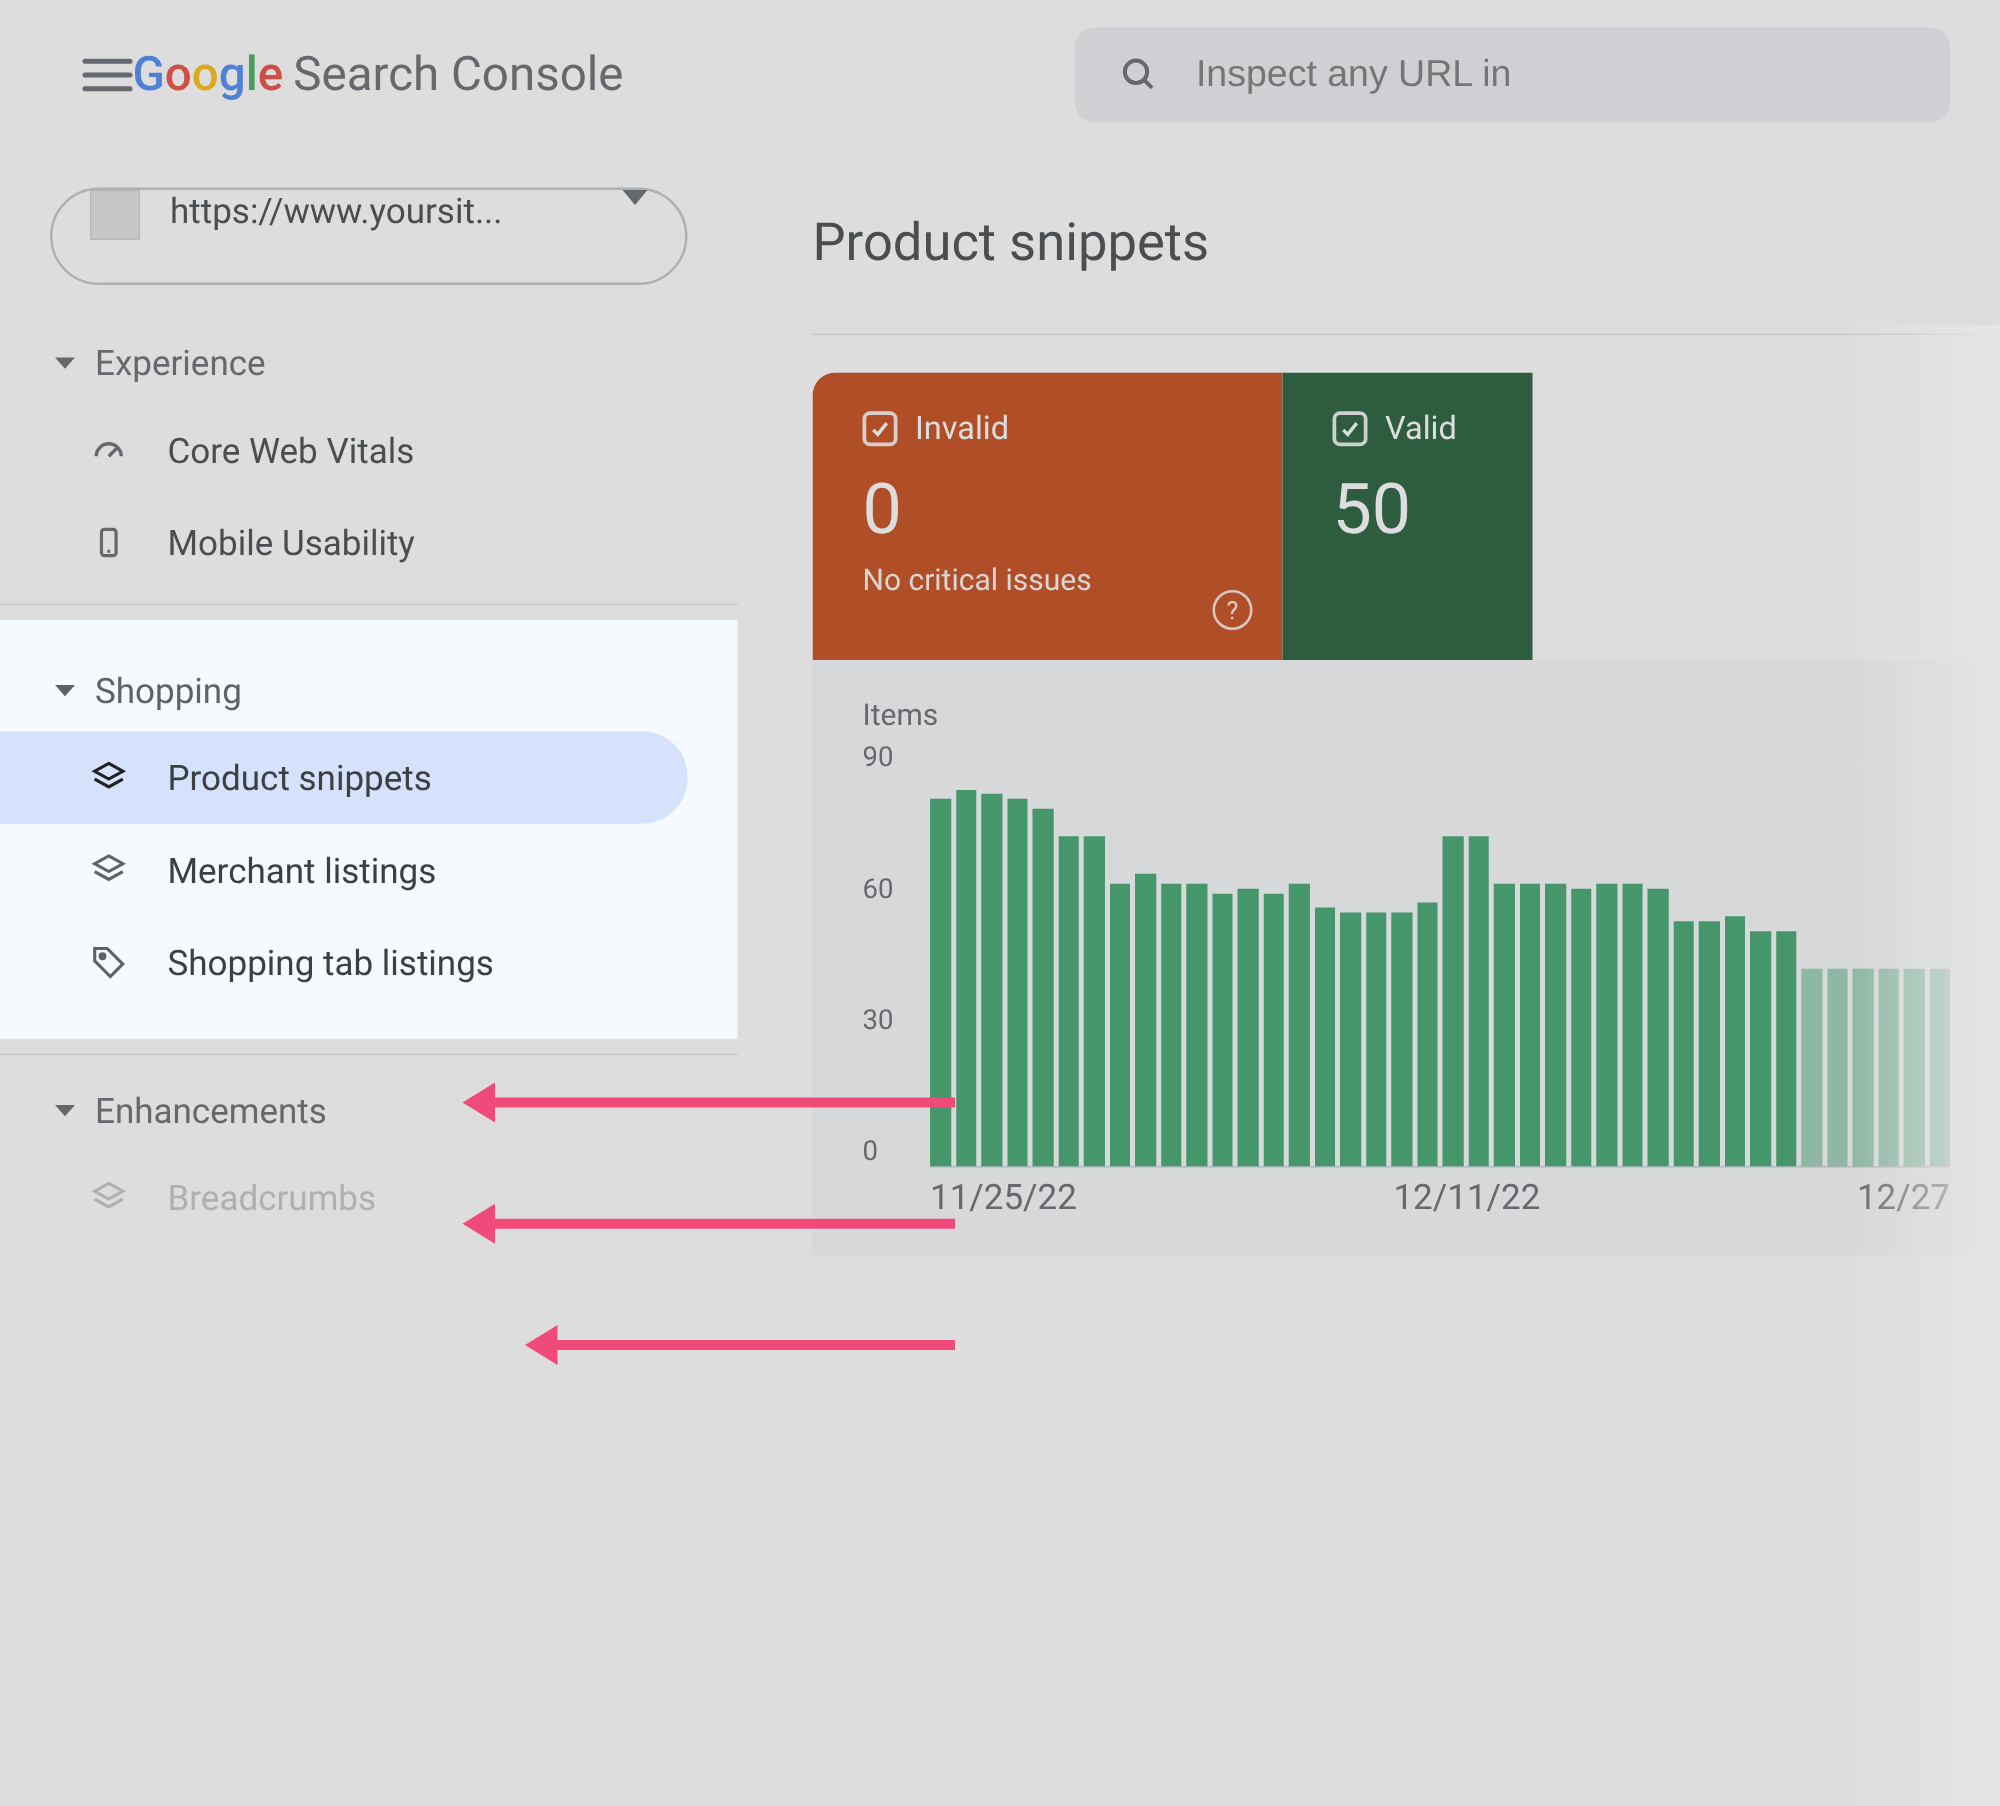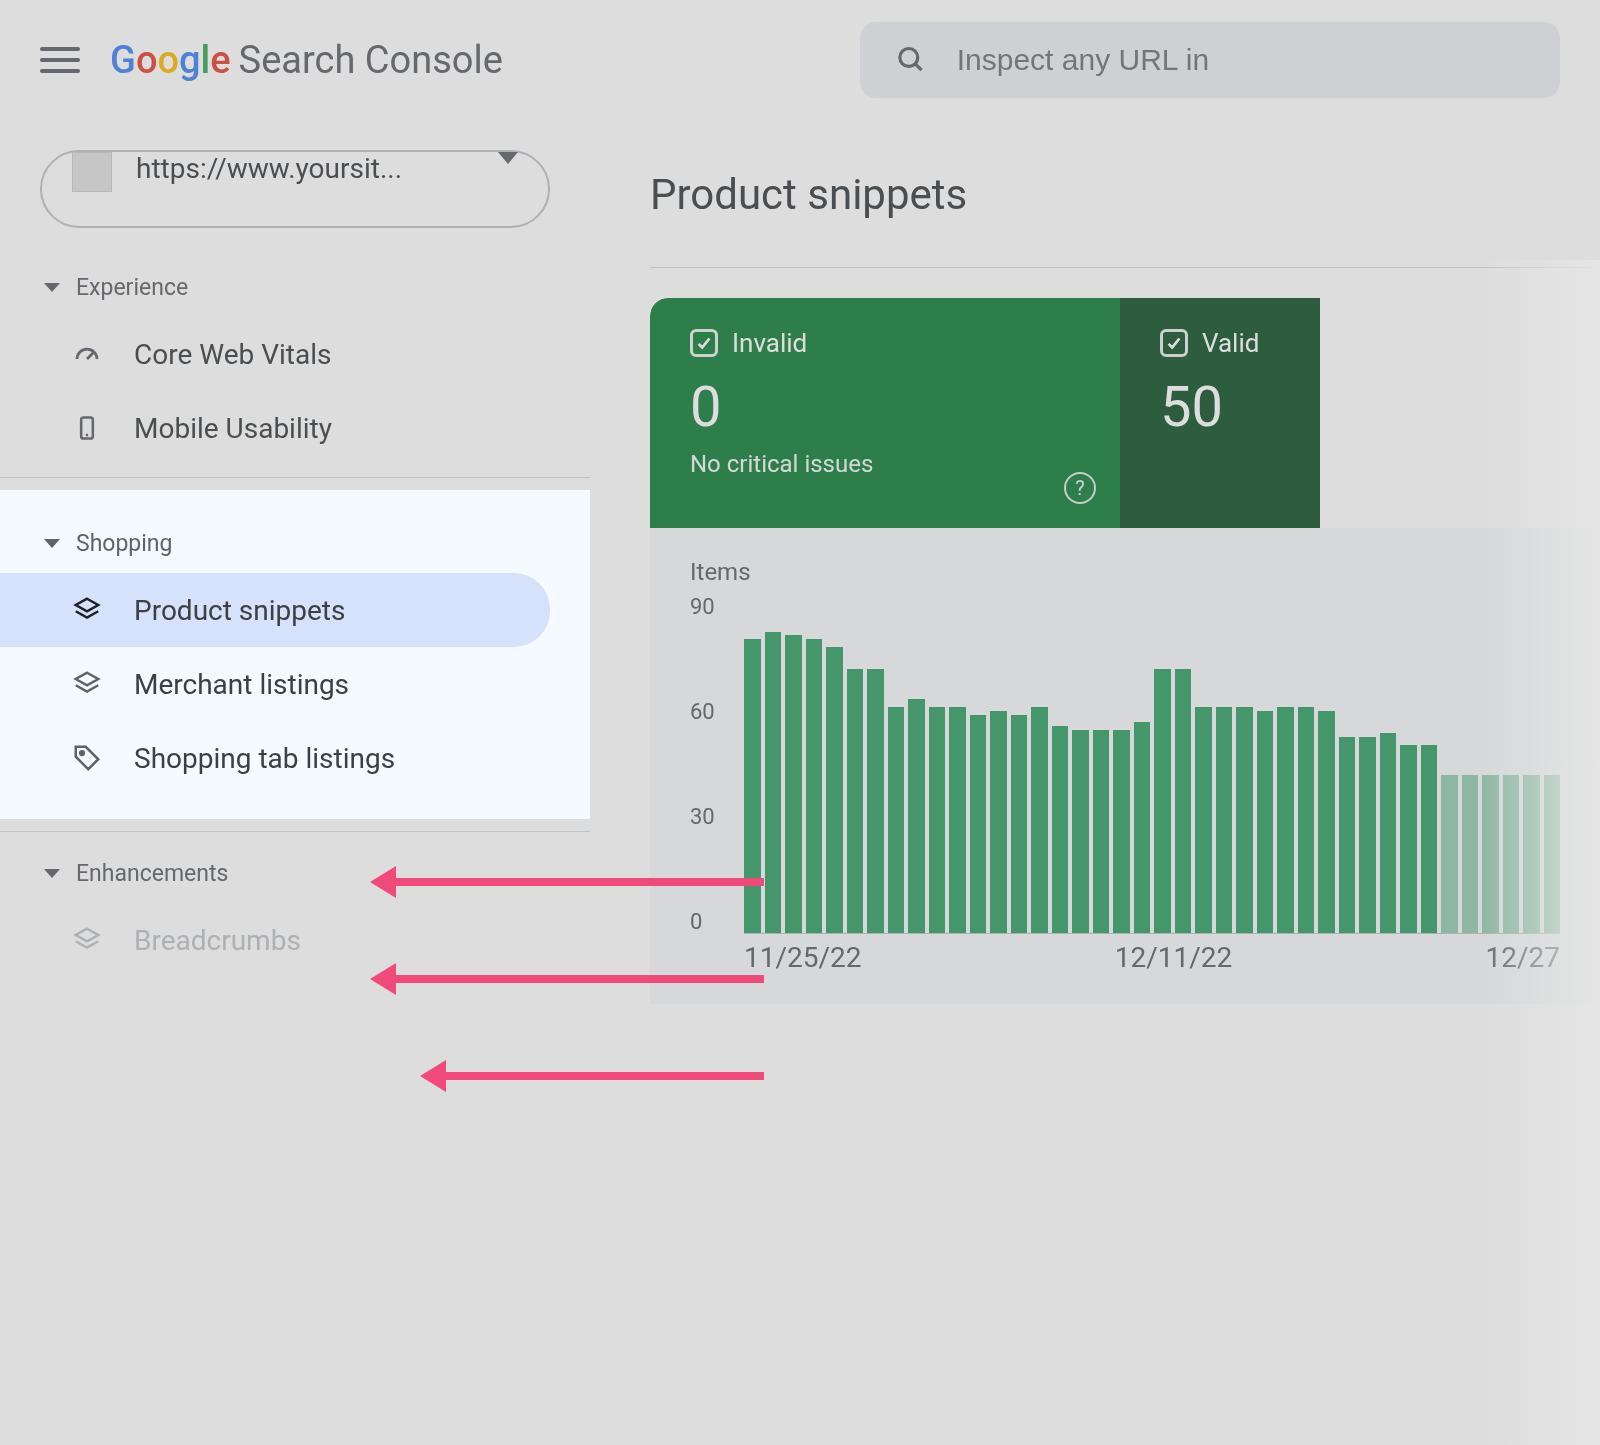--- a/index.html
+++ b/index.html
@@ -1,57 +1,57 @@
 <!DOCTYPE html>
 <html><head>
 <meta charset="utf-8">
 <style>
 * { box-sizing: border-box; margin: 0; padding: 0; }
 body { font-family: 'Google Sans', Roboto, Arial, sans-serif; background: #fff; width: 1600px; height: 1445px; overflow: hidden; position: relative; }
 
 .dim-overlay { position: absolute; inset: 0; background: rgba(120,120,120,0.25); z-index: 5; pointer-events: none; }
 
-.topbar { display: flex; align-items: center; padding: 20px 40px; gap: 30px; height: 120px; }
+.topbar { display: flex; align-items: center; padding: 20px 40px; height: 120px; margin-left: 26px; }
 .hamburger { width: 40px; height: 40px; display: flex; flex-direction: column; justify-content: center; gap: 7px; cursor: pointer; }
 .hamburger span { height: 4px; background: #5f6368; border-radius: 2px; }
 
 .logo { display: flex; align-items: center; gap: 8px; font-size: 38px; font-weight: 400; color: #5f6368; }
 .google-logo { font-weight: 500; }
 .g1 { color: #4285f4; } .g2 { color: #ea4335; } .g3 { color: #fbbc05; } .g4 { color: #4285f4; } .g5 { color: #34a853; } .g6 { color: #ea4335; }
 
 .searchbar { margin-left: auto; background: #eceef3; border-radius: 16px; height: 76px; display: flex; align-items: center; padding: 0 36px; gap: 30px; width: 700px; }
 .searchbar input { border: none; background: transparent; font-size: 30px; color: #4d7c0f; outline: none; width: 100%; }
 
 .layout { display: flex; height: calc(100% - 120px); }
 
 .sidebar { width: 590px; padding: 30px 0 0 0; }
 .site-picker { margin: 0 40px 30px 40px; border: 2px solid #bfc4c9; border-radius: 44px; height: 78px; display: flex; align-items: flex-start; padding: 0 30px; gap: 24px; cursor: pointer; }
 .site-thumb { width: 40px; height: 40px; background: #e0e0e0; border: 1px solid #ccc; }
 .site-url { font-size: 28px; color: #3c4043; flex: 1; white-space: nowrap; overflow: hidden; text-overflow: ellipsis; }
 .chevron-down { width: 0; height: 0; border-left: 10px solid transparent; border-right: 10px solid transparent; border-top: 12px solid #5f6368; }
 
-.section-header { display: flex; align-items: center; gap: 16px; padding: 16px 44px; font-size: 23px; color: #5f6368; cursor: pointer; }
+.section-header { display: flex; align-items: center; gap: 16px; padding: 16px 44px; font-size: 28px; color: #5f6368; cursor: pointer; }
 .section-header .caret { width: 0; height: 0; border-left: 8px solid transparent; border-right: 8px solid transparent; border-top: 9px solid #5f6368; }
 
 .nav-item { display: flex; align-items: center; gap: 30px; padding: 20px 44px 20px 70px; font-size: 28px; color: #3c4043; cursor: pointer; border-radius: 0 36px 36px 0; margin-right: 40px; }
 .nav-item.active { background: #d6e2fb; }
 .nav-item.faded { color: #bfc4c9; }
 .nav-icon { width: 34px; height: 34px; display: flex; align-items: center; justify-content: center; }
 
 .divider { height: 1px; background: #d9dce0; margin: 12px 0; }
 
 .shopping-highlight { background: #f5faff; position: relative; z-index: 10; padding: 24px 0 24px; }
 
 .main { flex: 1; padding: 50px 0 0 60px; }
 .page-title { font-size: 42px; color: #3c4043; font-weight: 400; margin-bottom: 48px; }
 .title-divider { height: 1px; background: #d9dce0; margin-bottom: 30px; }
 
 .cards { display: flex; gap: 0; border-radius: 18px 0 0 0; overflow: hidden; }
 .card { padding: 30px 40px 40px; position: relative; min-height: 230px; }
-.card.invalid { background: #15803d; color: #fff; width: 470px; border-radius: 18px 0 0 0; }
+.card.invalid { background: #c2410c; color: #fff; width: 376px; border-radius: 18px 0 0 0; }
 .card.valid { background: #14532d; color: #fff; width: 200px; }
 .card-header { display: flex; align-items: center; gap: 14px; font-size: 26px; }
 .checkbox { width: 28px; height: 28px; border: 3px solid rgba(255,255,255,0.9); border-radius: 6px; display: flex; align-items: center; justify-content: center; }
 .checkbox svg { width: 18px; height: 18px; stroke: #fff; stroke-width: 3; fill: none; }
 .card-value { font-size: 56px; font-weight: 400; margin: 16px 0 10px; }
 .card-sub { font-size: 24px; opacity: 0.95; }
 .help-icon { position: absolute; right: 24px; bottom: 24px; width: 32px; height: 32px; border: 2.5px solid rgba(255,255,255,0.85); border-radius: 50%; display: flex; align-items: center; justify-content: center; font-size: 20px; color: rgba(255,255,255,0.9); }
 
 .chart-area { background: #f6f8fa; padding: 30px 40px 30px 40px; }
 .chart-title { font-size: 24px; color: #5f6368; margin-bottom: 8px; }

